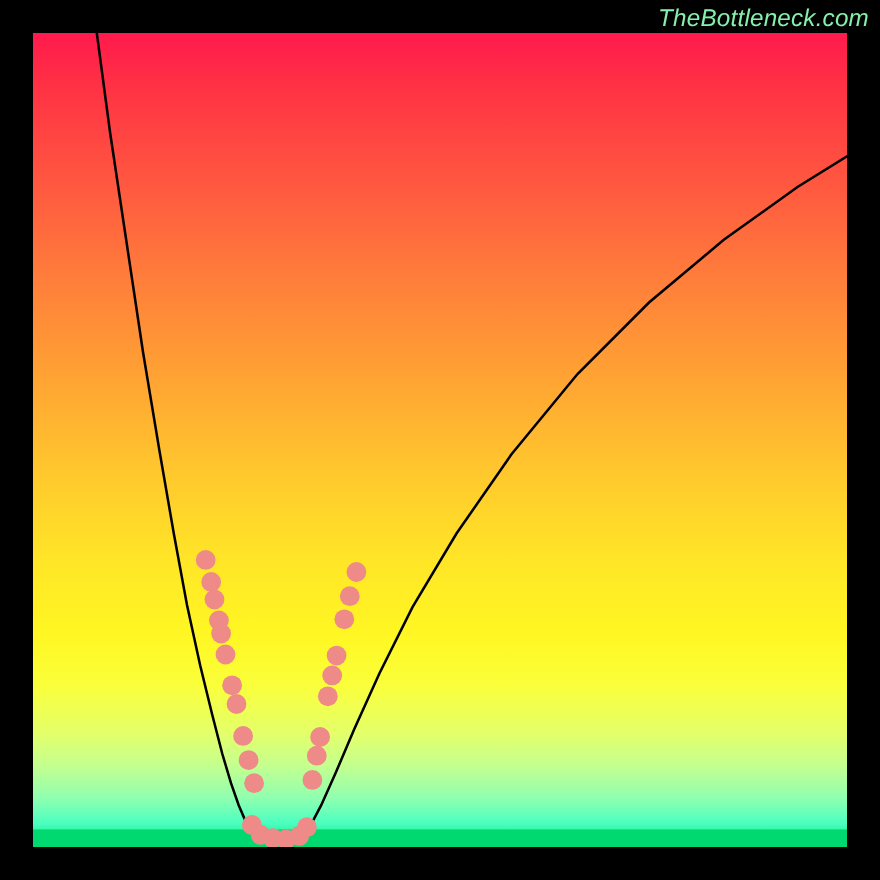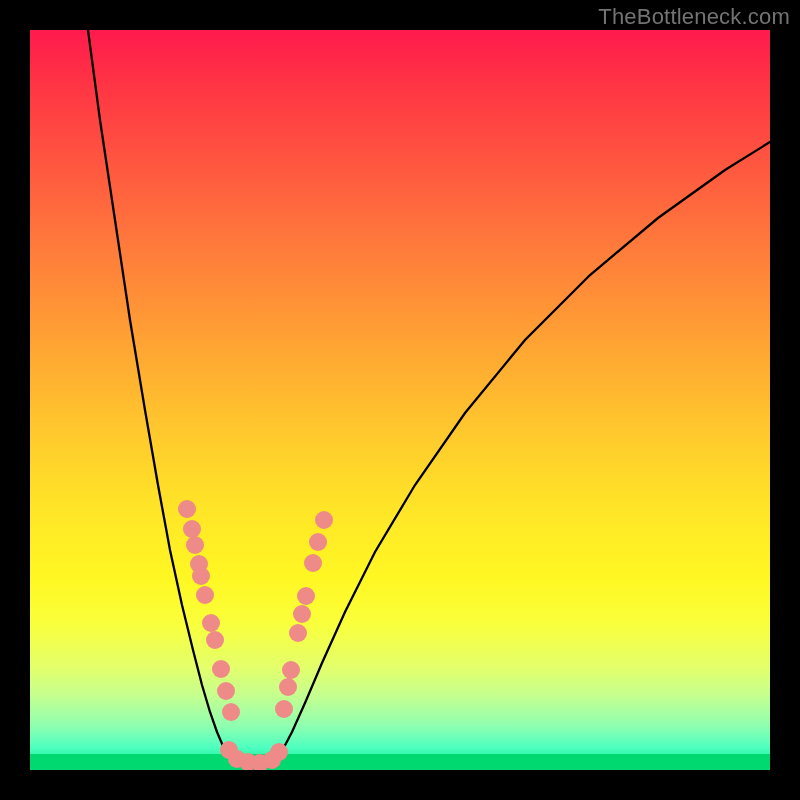--- a/index.html
+++ b/index.html
@@ -51,25 +51,26 @@
   svg.curves {
     position: absolute;
     left: 0; top: 0;
     width: 740px;
     height: 740px;
   }
   .watermark {
     position: absolute;
     top: 4px;
     right: 10px;
-    color: #737373;
+    color: #86efac;
     font-size: 22px;
     font-weight: 500;
     letter-spacing: 0.2px;
     user-select: none;
+    font-style: italic;
   }
 </style>
 </head>
 <body>
 
 <div class="frame">
   <div class="watermark">TheBottleneck.com</div>
   <div class="plot">
     <div class="green-band"></div>
     <svg class="curves" viewBox="0 0 740 740">

